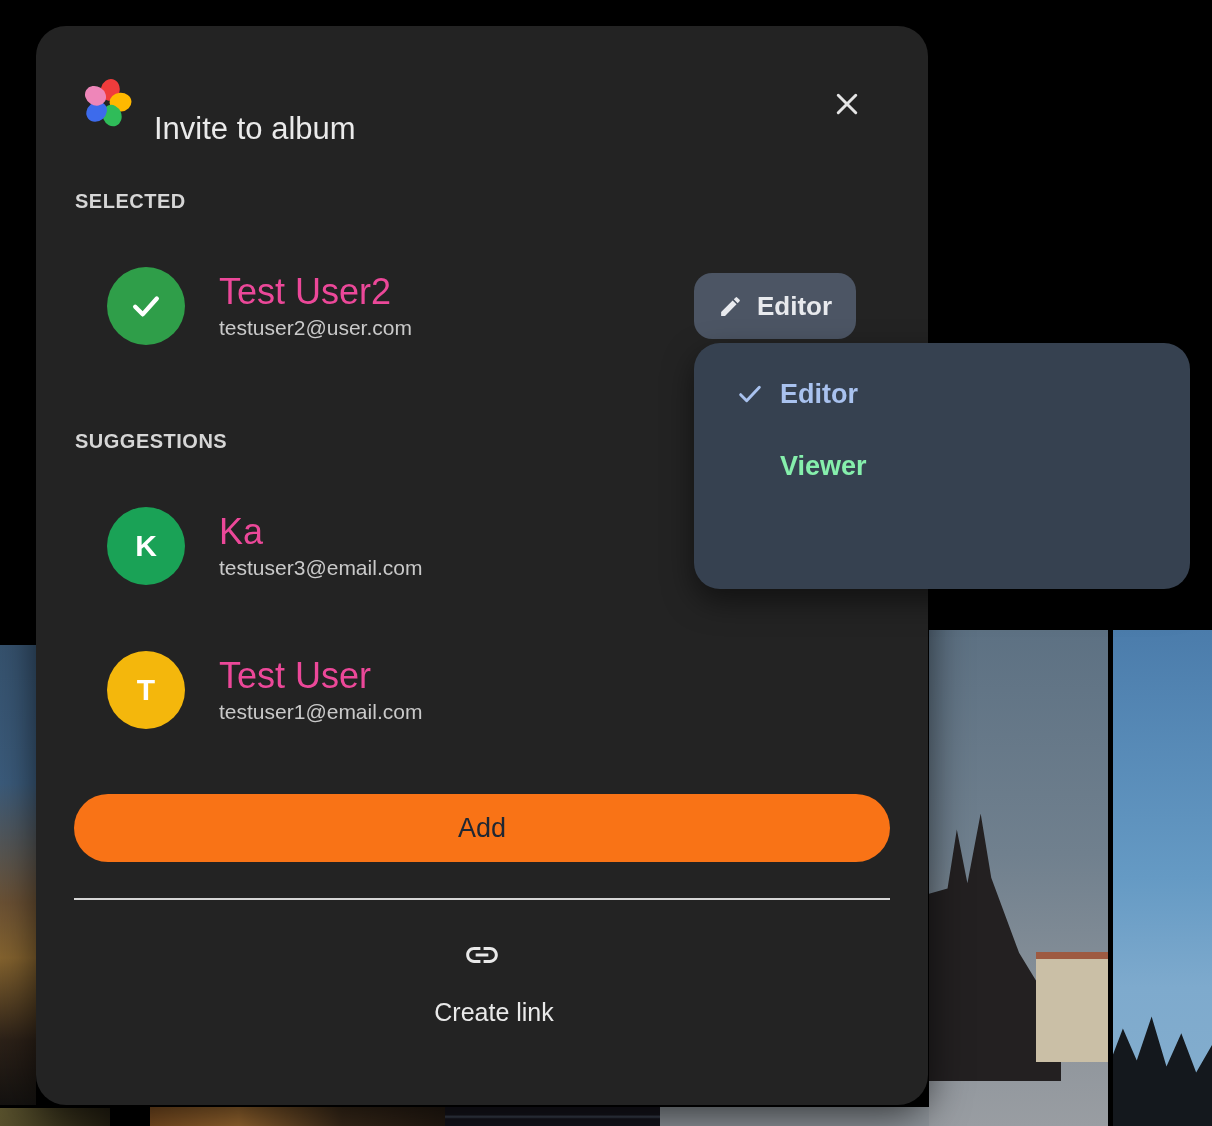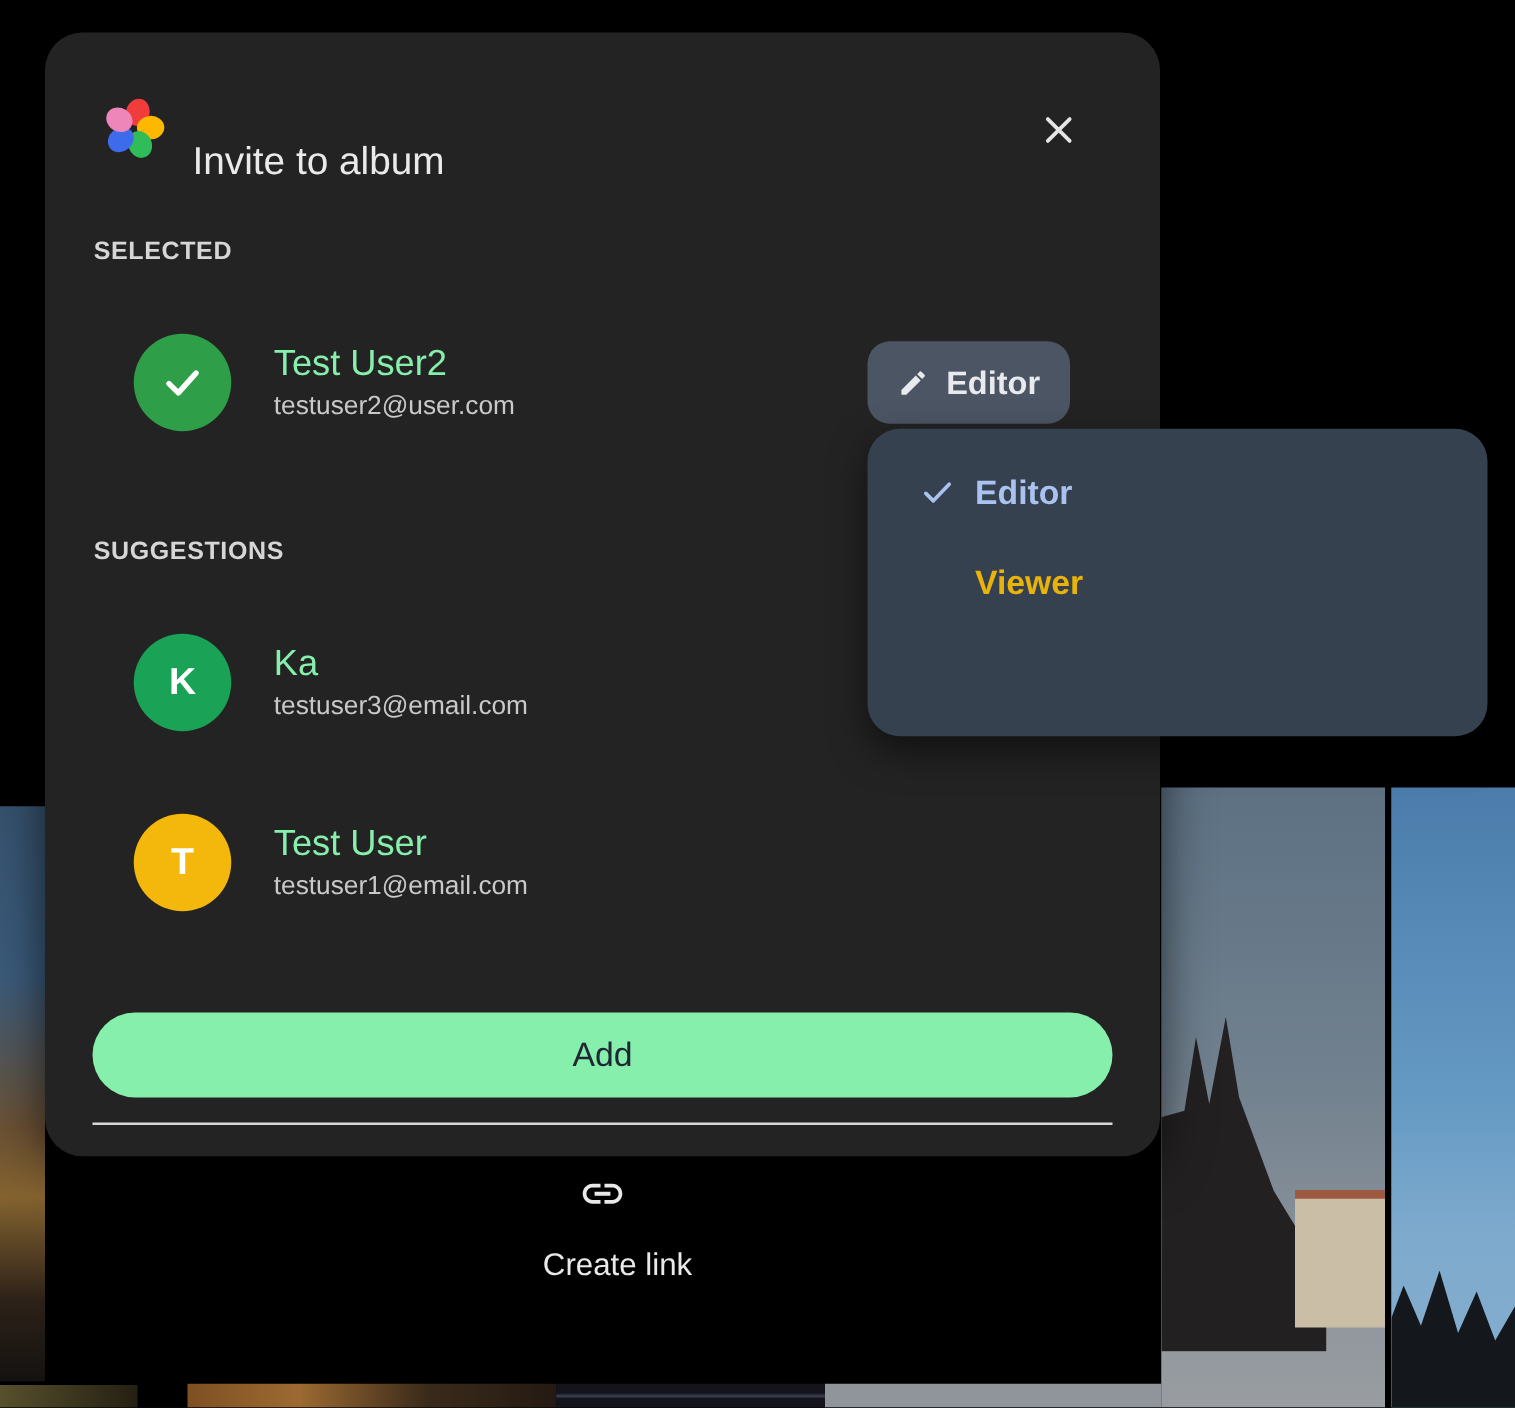--- a/index.html
+++ b/index.html
@@ -22,21 +22,21 @@
   .strip { position:absolute; z-index:0; }
   .strip-olive  { left:0;    top:1108px; width:110px; height:18px;
     background:linear-gradient(90deg,#57502c,#241f12); }
   .strip-warm   { left:150px; top:1107px; width:295px; height:19px;
     background:linear-gradient(90deg,#7e4f22,#9c6a31 30%,#3a2a1a 65%,#241a12); }
   .strip-dark   { left:445px; top:1107px; width:215px; height:19px;
     background:linear-gradient(180deg,#15141c 40%,#3c4352 52%,#15141c 62%); }
   .strip-plaza  { left:660px; top:1107px; width:269px; height:19px; background:#8f959b; }
 
   
-  .dialog { position:absolute; left:36px; top:26px; width:892px; height:899px; z-index:10;
+  .dialog { position:absolute; left:36px; top:26px; width:892px; height:1079px; z-index:10;
     background:#232323; border-radius:30px; box-shadow:0 10px 40px rgba(0,0,0,.65); }
 
   .dlg-logo { position:absolute; left:46px; top:52px; width:50px; height:50px; }
   .dlg-title { position:absolute; left:118px; top:85px; font-size:31px; font-weight:500; color:#eaeaea; }
   .close-btn { position:absolute; left:789px; top:56px; width:44px; height:44px;
     display:flex; align-items:center; justify-content:center; cursor:pointer; background:none; border:none; }
 
   .section-label { position:absolute; left:39px; font-size:20px; font-weight:600;
     letter-spacing:.5px; color:#d6d6d6; }
   .label-selected { top:164px; }
@@ -45,44 +45,44 @@
   .user-row { position:absolute; left:71px; display:flex; align-items:center; gap:34px; cursor:pointer; }
   .row-selected { top:241px; }
   .row-sug1 { top:481px; }
   .row-sug2 { top:625px; }
   .avatar { width:78px; height:78px; border-radius:50%; display:flex; align-items:center;
     justify-content:center; flex:0 0 auto; color:#fff; font-size:30px; font-weight:600; }
   .avatar-check { background:#2f9e49; }
   .avatar-green { background:#1aa256; }
   .avatar-amber { background:#f4b70c; }
   .user-text { display:flex; flex-direction:column; gap:7px; }
-  .user-name { font-size:29px; font-weight:500; color:#86efac; line-height:1.05; }
+  .user-name { font-size:36px; font-weight:500; color:#ec4899; line-height:1.05; }
   .user-email { font-size:21px; color:#c9c9c9; line-height:1.05; }
 
   .role-btn { position:absolute; left:658px; top:247px; width:162px; height:66px;
     background:#4c5564; border:none; border-radius:18px; display:flex; align-items:center;
     justify-content:center; gap:14px; cursor:pointer; }
   .role-btn-label { font-size:26px; font-weight:600; color:#e8eaee; }
 
-  .add-btn { position:absolute; left:38px; top:784px; width:816px; height:68px;
-    background:#86efac; border:none; border-radius:34px; font-size:27px; font-weight:500;
+  .add-btn { position:absolute; left:38px; top:768px; width:816px; height:68px;
+    background:#f97316; border:none; border-radius:34px; font-size:27px; font-weight:500;
     color:#1f2733; cursor:pointer; font-family:"Liberation Sans", sans-serif; }
   .divider { position:absolute; left:38px; top:872px; width:816px; height:2px; background:#d6d6d6; }
 
   .create-link-icon { position:absolute; left:427px; top:910px; width:38px; height:38px; cursor:pointer; }
   .create-link-label { position:absolute; left:12px; top:972px; width:100%; text-align:center;
     font-size:25px; font-weight:500; color:#e9e9e9; cursor:pointer; }
 
   
   .role-menu { position:absolute; left:694px; top:343px; width:496px; height:246px; z-index:20;
     background:#364150; border-radius:26px; padding-top:15px;
     box-shadow:0 12px 30px rgba(0,0,0,.5); }
   .menu-item { height:72px; display:flex; align-items:center; padding-left:40px; cursor:pointer; }
   .menu-check { width:46px; display:flex; align-items:center; }
-  .menu-label { font-size:27px; font-weight:600; color:#eab308; }
+  .menu-label { font-size:27px; font-weight:600; color:#86efac; }
   .menu-item.selected .menu-label { color:#a9c2ef; }
 </style>
 </head>
 <body>
 
 <div class="stage">
 
   <div class="bg-photo photo-left"></div>
   <div class="bg-photo photo-church">
     <div class="church-silhouette"></div>

